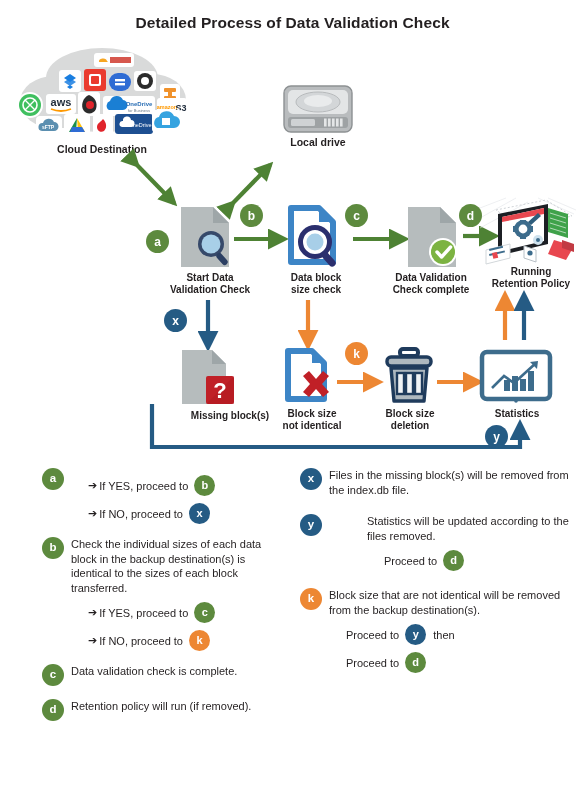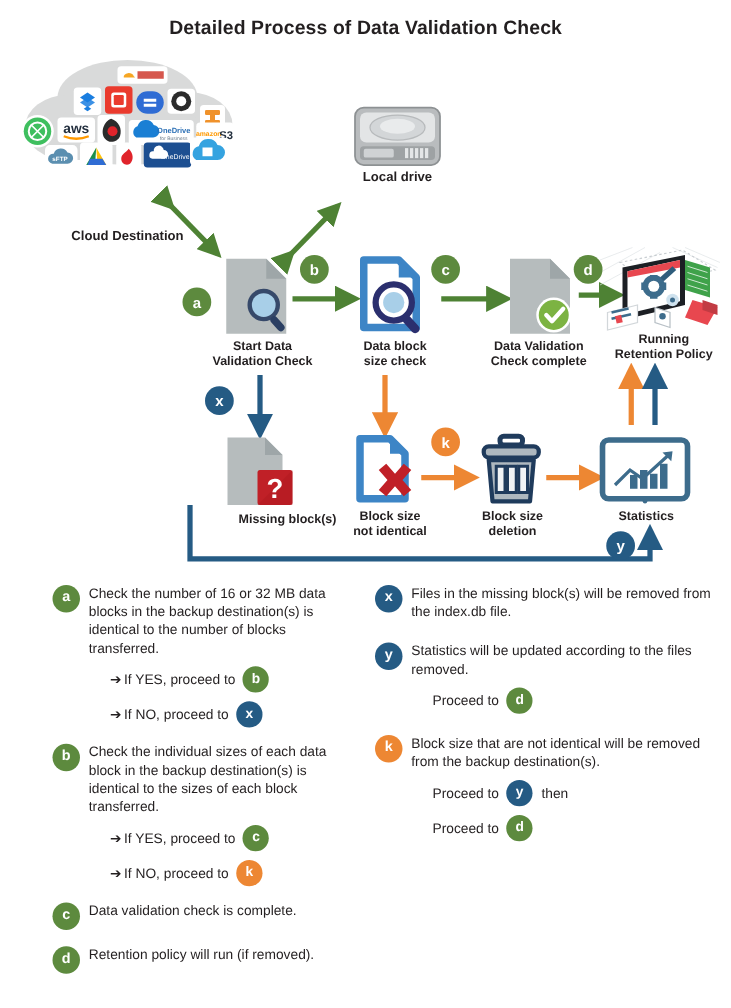--- a/index.html
+++ b/index.html
@@ -2,21 +2,21 @@
 <html><head>
 <meta charset="utf-8">
 <style>
   html,body{margin:0;padding:0;background:#ffffff;}
   body{width:585px;height:806px;position:relative;overflow:hidden;
        font-family:"Liberation Sans","DejaVu Sans",sans-serif;color:#231f20;}
   .abs{position:absolute;}
   #title{left:0;top:14px;width:585px;text-align:center;font-size:15.5px;font-weight:bold;letter-spacing:.1px;}
   
   #cloud-wrap{left:14px;top:40px;width:176px;height:100px;}
-  #cloud-label{left:14px;top:143px;width:176px;text-align:center;font-size:10.5px;font-weight:bold;margin-top:40px;}
+  #cloud-label{left:14px;top:143px;width:176px;text-align:center;font-size:10.5px;font-weight:bold;}
   #drive-label{left:272px;top:136px;width:92px;text-align:center;font-size:10.5px;font-weight:bold;}
   #drive-wrap{left:278px;top:84px;width:80px;height:52px;}
   
   .nlabel{font-size:10px;font-weight:bold;line-height:11.5px;text-align:center;}
   
   .badge{border-radius:50%;display:flex;align-items:center;justify-content:center;
          color:#fff;font-size:12px;font-weight:bold;line-height:1;}
   .badge.g{background:#5d8a3e;}
   .badge.b{background:#255b84;}
   .badge.o{background:#ed8733;}
@@ -358,21 +358,20 @@
 <div class="abs badge b" style="left:485px;top:425px;width:23px;height:23px;">
     <span>y</span>
   </div>
 
 <div class="abs" id="legend-left" style="left:42px;top:468px;width:246px;">
     <div class="lgrow" style="margin-bottom: 13px;">
       <div class="badge df g">
         <span>a</span>
       </div>
       <div style="flex: 1 1 0%;">
-        <div class="lg">Check the number of 16 or 32 MB data blocks in the backup destination(s) is identical to the number of blocks transferred.</div>
         <div class="sub" style="margin-top: 7px;">
           <span class="arw">➔</span>
           <span>If YES, proceed to</span>
           <span class="badge sm g">
             <span>b</span>
           </span>
         </div>
         <div class="sub" style="margin-top: 7px;">
           <span class="arw">➔</span>
           <span>If NO, proceed to</span>
@@ -428,21 +427,21 @@
         <span>x</span>
       </div>
       <div style="flex: 1 1 0%;">
         <div class="lg">Files in the missing block(s) will be removed from the index.db file.</div>
       </div>
     </div>
     <div class="lgrow" style="margin-bottom: 17px;">
       <div class="badge df b">
         <span>y</span>
       </div>
-      <div style="flex: 1 1 0%;">
+      <div style="flex: 1 1 0%; margin-left: 38px;">
         <div class="lg">Statistics will be updated according to the files removed.</div>
         <div class="sub" style="margin-top: 7px;">
           <span>Proceed to</span>
           <span class="badge sm g">
             <span>d</span>
           </span>
         </div>
       </div>
     </div>
     <div class="lgrow" style="margin-bottom: 17px;">

